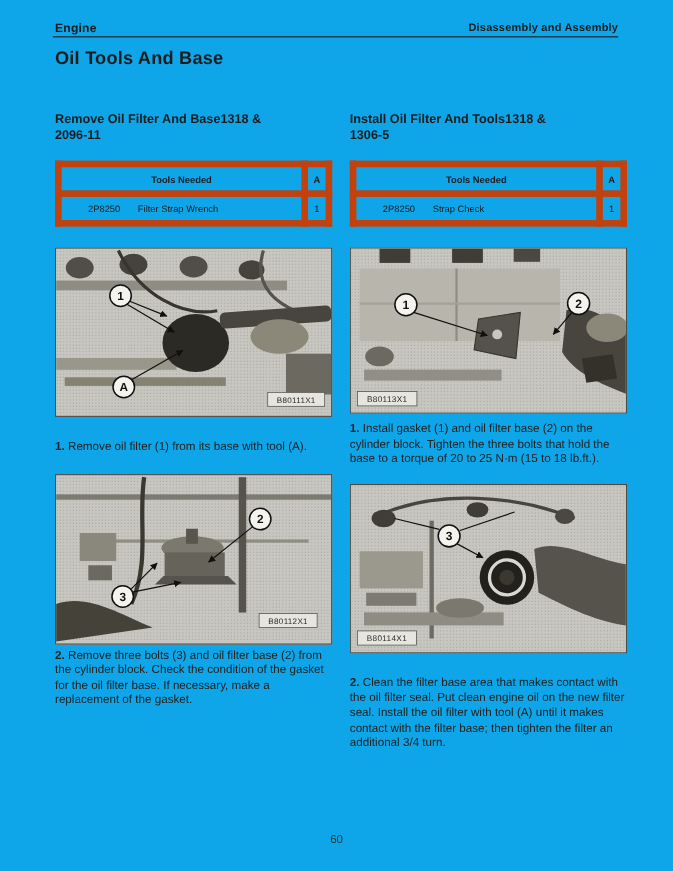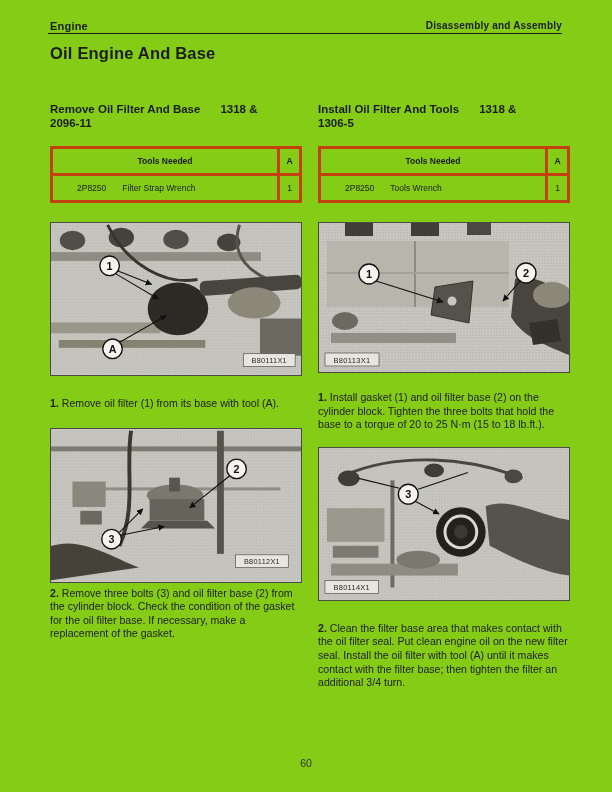--- a/index.html
+++ b/index.html
@@ -1,65 +1,65 @@
 <!DOCTYPE html>
 <html><head>
 <meta charset="utf-8">
 <style>
   * { margin:0; padding:0; box-sizing:border-box; }
   html,body { background:#ffffff; }
   body { font-family:"Liberation Sans", sans-serif; }
-  .page { position:relative; width:612px; height:792px; background:#84cc16; color:#1c1c1c; overflow:hidden; }
+  .page { position:relative; width:612px; height:792px; background:#0ea5e9; color:#1c1c1c; overflow:hidden; }
 
   .hdr-left  { position:absolute; left:50px;  top:20px; font-size:11px; font-weight:bold; letter-spacing:.2px; }
   .hdr-right { position:absolute; right:50px; top:20px; font-size:10px; font-weight:bold; letter-spacing:.2px; }
   .hdr-rule  { position:absolute; left:48px; right:50px; top:33px; border-top:1.5px solid #1c1c1c; }
 
   .page-title { position:absolute; left:50px; top:44px; font-size:16.5px; font-weight:bold; letter-spacing:.2px; }
 
   .col { position:absolute; top:102px; width:252px; }
   .col-left  { left:50px; }
   .col-right { left:318px; }
 
   .sec-head  { font-size:11.5px; font-weight:bold; line-height:14px; }
-  .sec-ref   { margin-left:20px; }
+  .sec-ref   { margin-left:0; }
 
   table.tools { width:100%; border-collapse:collapse; margin-top:16px; }
-  table.tools th, table.tools td { border:3px solid #c2410c; font-size:8.5px; height:27px; padding:0 2px; color:#1c1c1c; }
+  table.tools th, table.tools td { border:6px solid #c2410c; font-size:8.5px; height:27px; padding:0 2px; color:#1c1c1c; }
   table.tools th.main { font-weight:bold; text-align:center; }
   table.tools .qty   { width:22px; text-align:center; }
   table.tools td.main{ text-align:left; padding-left:24px; font-weight:normal; }
   .tool-name { margin-left:16px; }
 
   .figure { position:relative; margin-top:19px; border:1px solid #4a4a46; line-height:0; background:#c7c6c0; }
   .figure svg { display:block; width:100%; }
 
   .co-txt { font:bold 11px "Liberation Sans", sans-serif; text-anchor:middle; fill:#101010; }
   .id-txt { font:7.5px "Liberation Sans", sans-serif; text-anchor:middle; fill:#2a2a26; letter-spacing:.3px; }
 
   .step { font-size:10.6px; line-height:13.6px; color:#222; }
   .step b { font-weight:bold; }
   .m-top-6  { margin-top:21px; }
-  .m-top-7  { margin-top:18px; }
+  .m-top-7  { margin-top:8px; }
   .m-top-4  { margin-top:4px; }
   .fig2-l   { margin-top:17px; }
   .fig2-r   { margin-top:15px; }
 
   .page-num { position:absolute; left:0; right:0; top:757px; text-align:center; font-size:10.5px; color:#333; }
 </style>
 </head>
 <body>
 
 <div class="page">
 
   <div class="hdr-left">Engine</div>
   <div class="hdr-right">Disassembly and Assembly</div>
   <div class="hdr-rule"></div>
 
-  <div class="page-title">Oil Engine And Base</div>
+  <div class="page-title">Oil Tools And Base</div>
 
   <div class="col col-left">
     <div class="sec-head">
       <span>Remove Oil Filter And Base</span><span class="sec-ref">1318 &amp;</span><br>
       <span>2096-11</span>
     </div>
 
     <table class="tools">
       <tbody>
           <tr>
@@ -185,21 +185,21 @@
     </div>
 
     <table class="tools">
       <tbody>
           <tr>
         <th class="main">Tools Needed</th>
         <th class="qty">A</th>
       </tr>
       <tr>
         <td class="main">
-          <span>2P8250</span><span class="tool-name">Tools Wrench</span>
+          <span>2P8250</span><span class="tool-name">Strap Check</span>
         </td>
         <td class="qty">1</td>
       </tr>
     </tbody>
       </table>
 
     <div class="figure">
       <svg viewBox="0 0 250 149" height="149">
         <defs>
           <pattern id="dotsC" width="3" height="3" patternUnits="userSpaceOnUse">

